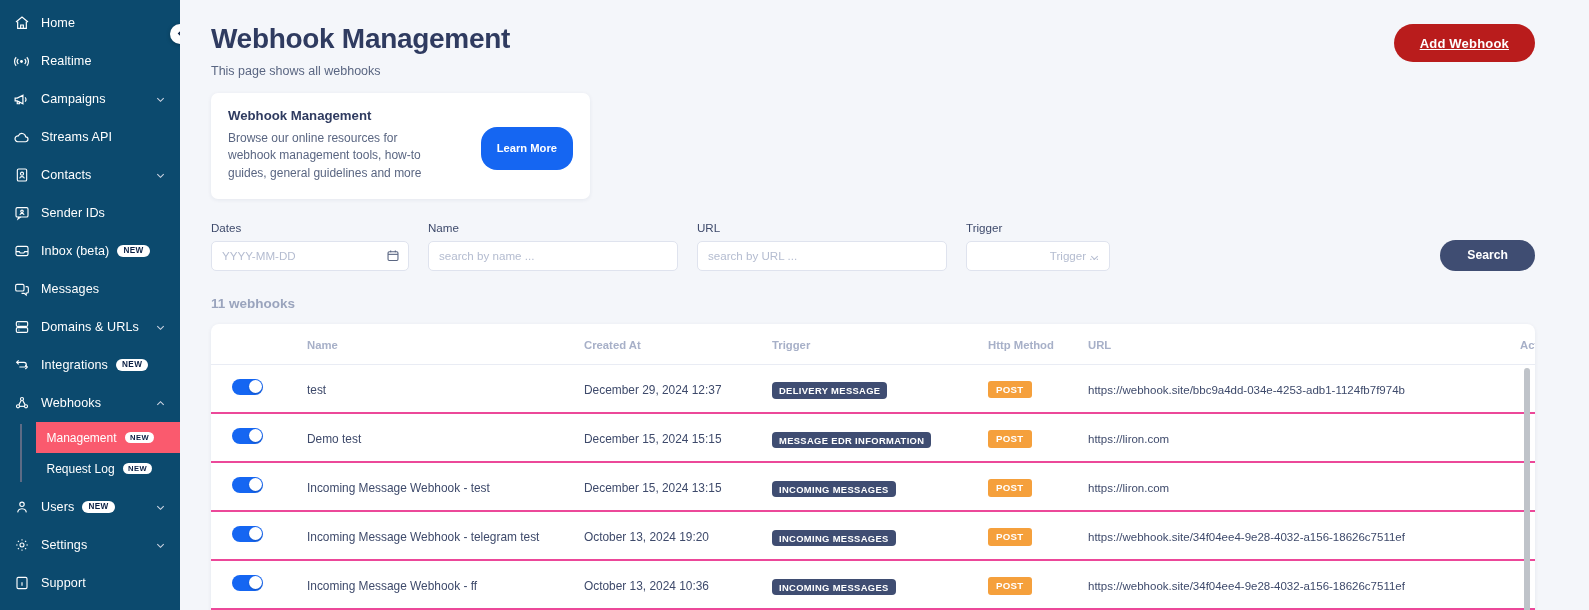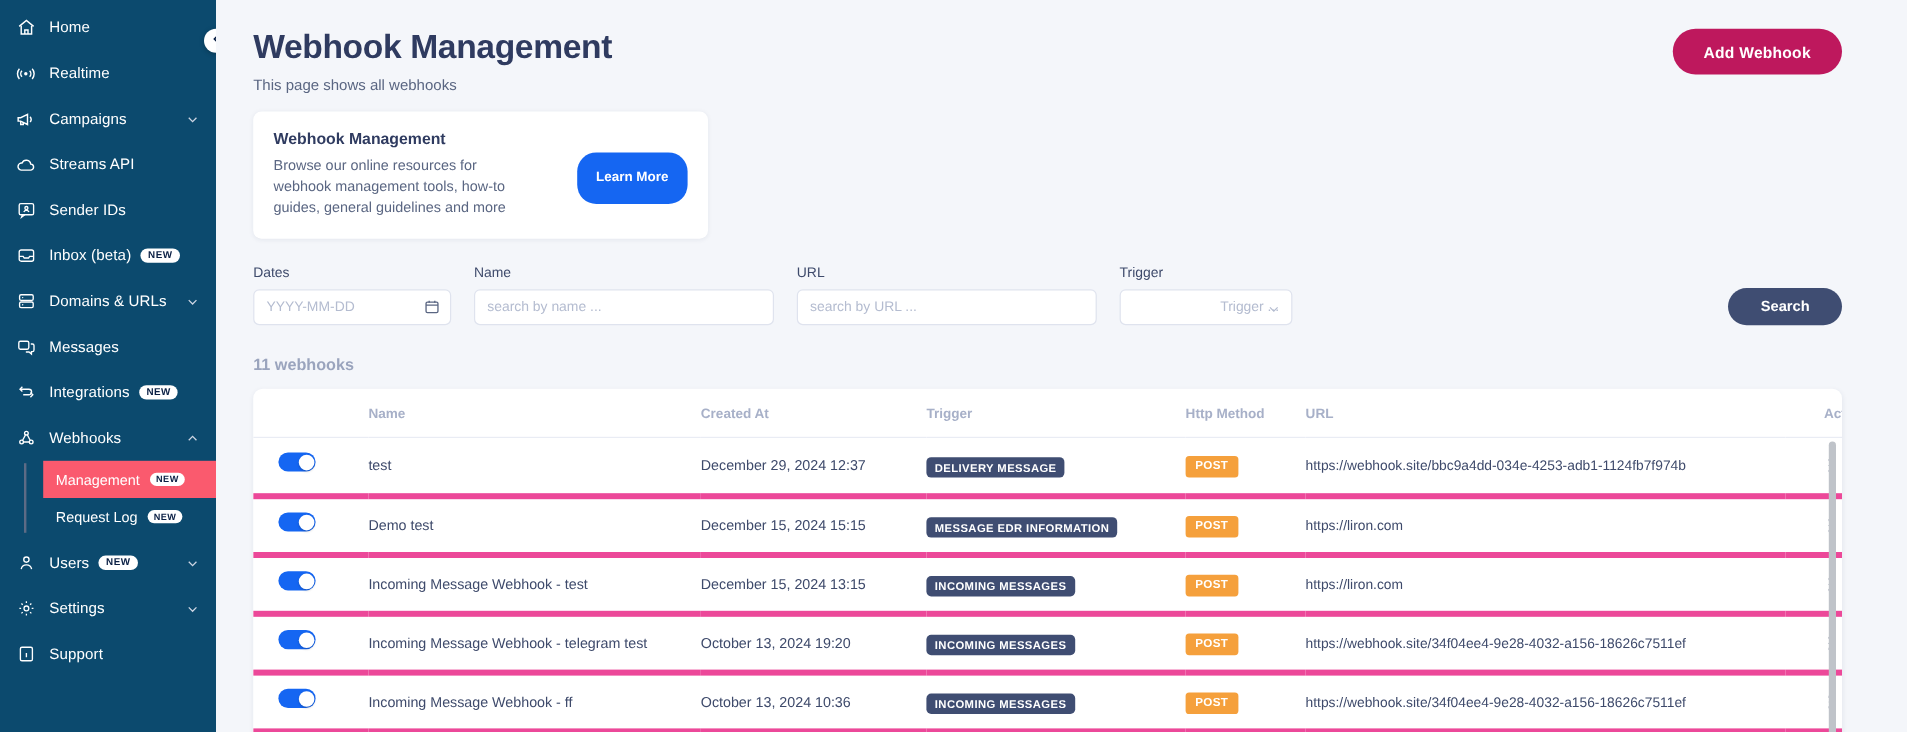--- a/index.html
+++ b/index.html
@@ -66,24 +66,25 @@
     flex: 1; height: 610px; position: relative;
     background: #f4f6fa; padding: 0 54px 0 31px; overflow: hidden;
   }
   .page-head { display: flex; align-items: flex-start; padding-top: 24px; }
   .page-title {
     font-size: 28px; font-weight: 700; color: #2f3b60; letter-spacing: -.3px;
     line-height: 1.1;
   }
   .page-sub { font-size: 12.5px; color: #5a6682; margin-top: 9px; }
   .btn-primary {
-    margin-left: auto; background: #be185d; color: #ffffff;
+    margin-left: auto; background: #b91c1c; color: #ffffff;
     border: none; border-radius: 22px; padding: 0 26px; height: 38px;
     font-size: 13px; font-weight: 700; letter-spacing: .2px; cursor: pointer;
     font-family: "Liberation Sans", sans-serif;
+    text-decoration: underline;
   }
 
   .promo {
     margin-top: 15px; width: 379px; background: #ffffff;
     border-radius: 7px; box-shadow: 0 1px 4px rgba(32,45,80,.07);
     padding: 15px 17px 17px 17px; display: flex; align-items: flex-start;
   }
   .promo-txt { width: 208px; }
   .promo-title { font-size: 13.2px; font-weight: 700; color: #2f3b60; }
   .promo-body { font-size: 12px; color: #5a6682; line-height: 1.45; margin-top: 7px; }
@@ -99,21 +100,21 @@
   .filters { display: flex; align-items: flex-end; margin-top: 22px; }
   .field { margin-right: 19px; }
   .field-label { font-size: 11.6px; color: #3e4a6b; margin-bottom: 7px; }
   .inp {
     height: 30px; border: 1px solid #dfe3ee; border-radius: 5px;
     background: #ffffff; font-size: 11.6px; color: #333; padding: 0 10px;
     font-family: "Liberation Sans", sans-serif; outline: none;
     display: flex; align-items: center;
   }
   .inp::placeholder { color: #b4bcd0; }
-  .w-date { width: 165px; position: relative; }
+  .w-date { width: 198px; position: relative; }
   .w-name { width: 250px; }
   .w-url  { width: 250px; }
   .w-trig { width: 144px; justify-content: flex-end; }
   .date-wrap { position: relative; }
   .date-icon {
     position: absolute; right: 9px; top: 7px; width: 14px; height: 15px;
     color: #5a6682; pointer-events: none;
   }
   .sel-wrap { position: relative; }
   .sel-caret {
@@ -134,21 +135,21 @@
   .table-card {
     margin-top: 13px; background: #ffffff; border-radius: 8px 8px 0 0;
     box-shadow: 0 1px 4px rgba(32,45,80,.07);
     height: 303px; position: relative; overflow: hidden;
   }
   table { width: 100%; border-collapse: collapse; table-layout: fixed; }
   thead th {
     text-align: left; font-size: 11.3px; font-weight: 700; color: #a7b0c8;
     padding: 15px 0 13px 0; border-bottom: 1px solid #e9ecf4;
   }
-  tbody td { padding: 0; border-bottom: 5px solid #ec4899; height: 49px; vertical-align: middle; }
+  tbody td { padding: 0; border-bottom: 2px solid #ec4899; height: 49px; vertical-align: middle; }
   .c-toggle { width: 96px; padding-left: 21px !important; }
   .c-name   { width: 277px; }
   .c-date   { width: 188px; }
   .c-trig   { width: 216px; }
   .c-http   { width: 100px; }
   .c-url    { width: 400px; }
   .c-act    { width: 100px; }
   th.c-act { text-align: left; padding-left: 32px; }
 
   .switch {
@@ -243,20 +244,35 @@
 
       <div class="nav-item">
         <span class="ico">
           <svg viewBox="0 0 24 24" width="17" height="17" fill="none" stroke="currentColor" stroke-width="1.7">
               <path d="M6.5 18h11a3.5 3.5 0 0 0 .3-7 5.3 5.3 0 0 0-10.2-1.3A3.9 3.9 0 0 0 6.5 18z"></path>
             </svg>
         </span>
         <span class="lbl">Streams API</span>
       </div>
 
+      <div class="nav-item">
+        <span class="ico">
+          <svg viewBox="0 0 24 24" width="16" height="16" fill="none" stroke="currentColor" stroke-width="1.7">
+              <rect x="5" y="3" width="14" height="18" rx="2"></rect>
+              <circle cx="12" cy="10" r="2.3"></circle>
+              <path d="M8.4 17c.6-1.8 2-2.6 3.6-2.6s3 .8 3.6 2.6"></path>
+            </svg>
+        </span>
+        <span class="lbl">Contacts</span>
+        <span class="chev">
+          <svg viewBox="0 0 24 24" width="11" height="11" fill="none" stroke="currentColor" stroke-width="2.4">
+              <path d="M5 9l7 7 7-7"></path>
+            </svg>
+        </span>
+      </div>
 
       <div class="nav-item">
         <span class="ico">
           <svg viewBox="0 0 24 24" width="16" height="16" fill="none" stroke="currentColor" stroke-width="1.7">
               <rect x="3" y="4" width="18" height="14" rx="2"></rect>
               <path d="M7 18l-1 3 4-3"></path>
               <circle cx="12" cy="9.5" r="1.9"></circle>
               <path d="M8.8 14.6c.5-1.4 1.8-2.1 3.2-2.1s2.7.7 3.2 2.1"></path>
             </svg>
         </span>
@@ -270,42 +286,42 @@
               <path d="M3 13h5l1.3 2h5.4L16 13h5"></path>
             </svg>
         </span>
         <span class="lbl">Inbox (beta)</span>
         <span class="badge-new">NEW</span>
       </div>
 
       <div class="nav-item">
         <span class="ico">
           <svg viewBox="0 0 24 24" width="16" height="16" fill="none" stroke="currentColor" stroke-width="1.7">
+              <rect x="2.5" y="5" width="12.5" height="10" rx="2"></rect>
+              <path d="M17.5 8.5h2a2 2 0 0 1 2 2v5.5a2 2 0 0 1-2 2h-1.2V21l-3-2.5h-4"></path>
+            </svg>
+        </span>
+        <span class="lbl">Messages</span>
+      </div>
+
+      <div class="nav-item">
+        <span class="ico">
+          <svg viewBox="0 0 24 24" width="16" height="16" fill="none" stroke="currentColor" stroke-width="1.7">
               <rect x="3.5" y="4" width="17" height="7" rx="1.8"></rect>
               <rect x="3.5" y="13" width="17" height="7" rx="1.8"></rect>
               <circle cx="7.3" cy="7.5" r=".9" fill="currentColor" stroke="none"></circle>
               <circle cx="7.3" cy="16.5" r=".9" fill="currentColor" stroke="none"></circle>
             </svg>
         </span>
         <span class="lbl">Domains &amp; URLs</span>
         <span class="chev">
           <svg viewBox="0 0 24 24" width="11" height="11" fill="none" stroke="currentColor" stroke-width="2.4">
               <path d="M5 9l7 7 7-7"></path>
             </svg>
         </span>
-      </div>
-
-      <div class="nav-item">
-        <span class="ico">
-          <svg viewBox="0 0 24 24" width="16" height="16" fill="none" stroke="currentColor" stroke-width="1.7">
-              <rect x="2.5" y="5" width="12.5" height="10" rx="2"></rect>
-              <path d="M17.5 8.5h2a2 2 0 0 1 2 2v5.5a2 2 0 0 1-2 2h-1.2V21l-3-2.5h-4"></path>
-            </svg>
-        </span>
-        <span class="lbl">Messages</span>
       </div>
 
       <div class="nav-item">
         <span class="ico">
           <svg viewBox="0 0 24 24" width="16" height="16" fill="none" stroke="currentColor" stroke-width="1.7">
               <path d="M4 8h11a3.5 3.5 0 0 1 0 7H8"></path>
               <path d="M7 5L4 8l3 3"></path>
               <path d="M17 18L20 15l-3-3"></path>
             </svg>
         </span>

